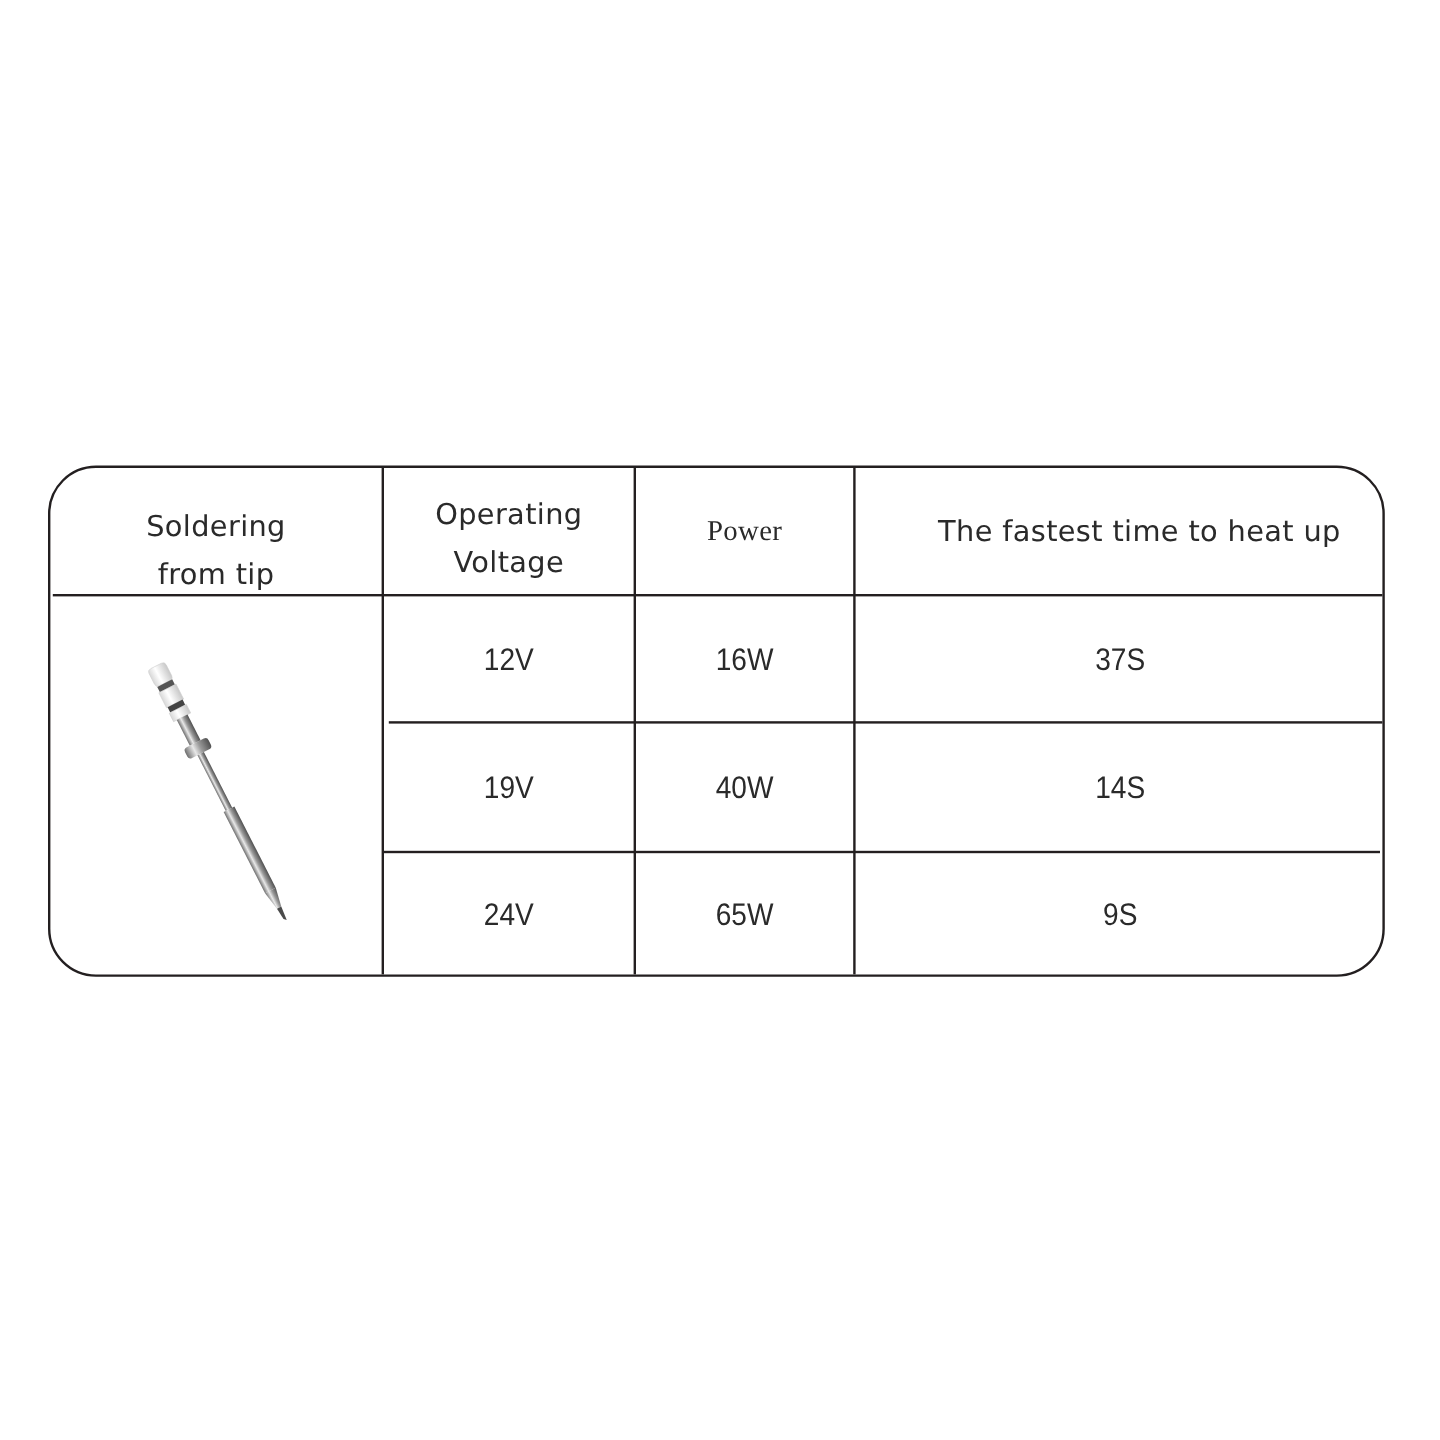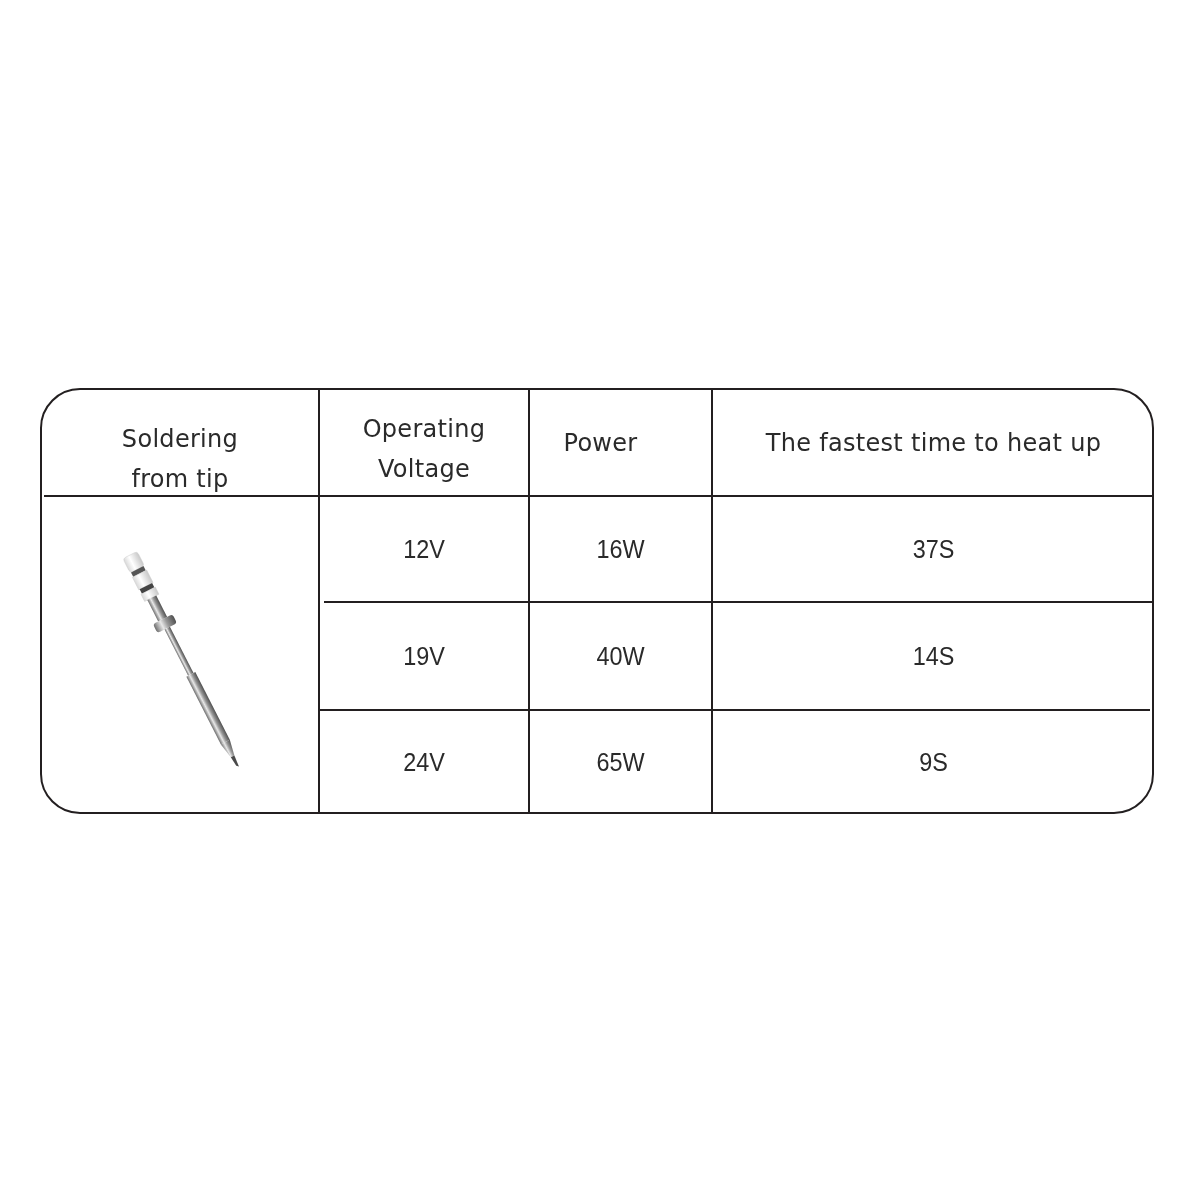--- a/index.html
+++ b/index.html
@@ -47,20 +47,21 @@
     }
     .head {
       font-size: 24px;
       line-height: 40px;
       font-weight: 500;
       color: #2a2a2a;
       letter-spacing: 0.3px;
     }
     .head.wide {
       line-height: 36px;
+      margin-left: 16px;
     }
     .val {
       font-size: 26px;
       color: #2a2a2a;
       font-family: "Liberation Sans", sans-serif;
       transform: scaleX(0.9);
     }
     .tip-image {
       position: absolute;
       left: 40px;
@@ -84,21 +85,21 @@
   <div class="hline" style="left:278px; right:2px; top:319px;"></div>
 
   <div class="cell head" style="left:0; top:16px; width:276px; height:105px; flex-direction:column;">
     <span>Soldering</span>
     <span>from tip</span>
   </div>
   <div class="cell head" style="left:278px; top:0; width:208px; height:117px; flex-direction:column;">
     <span>Operating</span>
     <span>Voltage</span>
   </div>
-  <div class="cell head" style="left:468px; top:0; width:181px; height:105px;">
+  <div class="cell head" style="left:488px; top:0; width:181px; height:105px;font-family:Liberation Serif, serif;">
     <span>Power</span>
   </div>
   <div class="cell head wide" style="left:671px; top:0; width:441px; height:105px; flex-direction:column;">
     <span>The fastest time to heat up</span>
   </div>
 
   <div class="cell" style="left:0; top:107px; width:276px; height:317px;">
     <svg class="tip-image" viewBox="0 0 200 250">
       <defs>
         <linearGradient id="metal" x1="0" y1="0" x2="1" y2="0">

